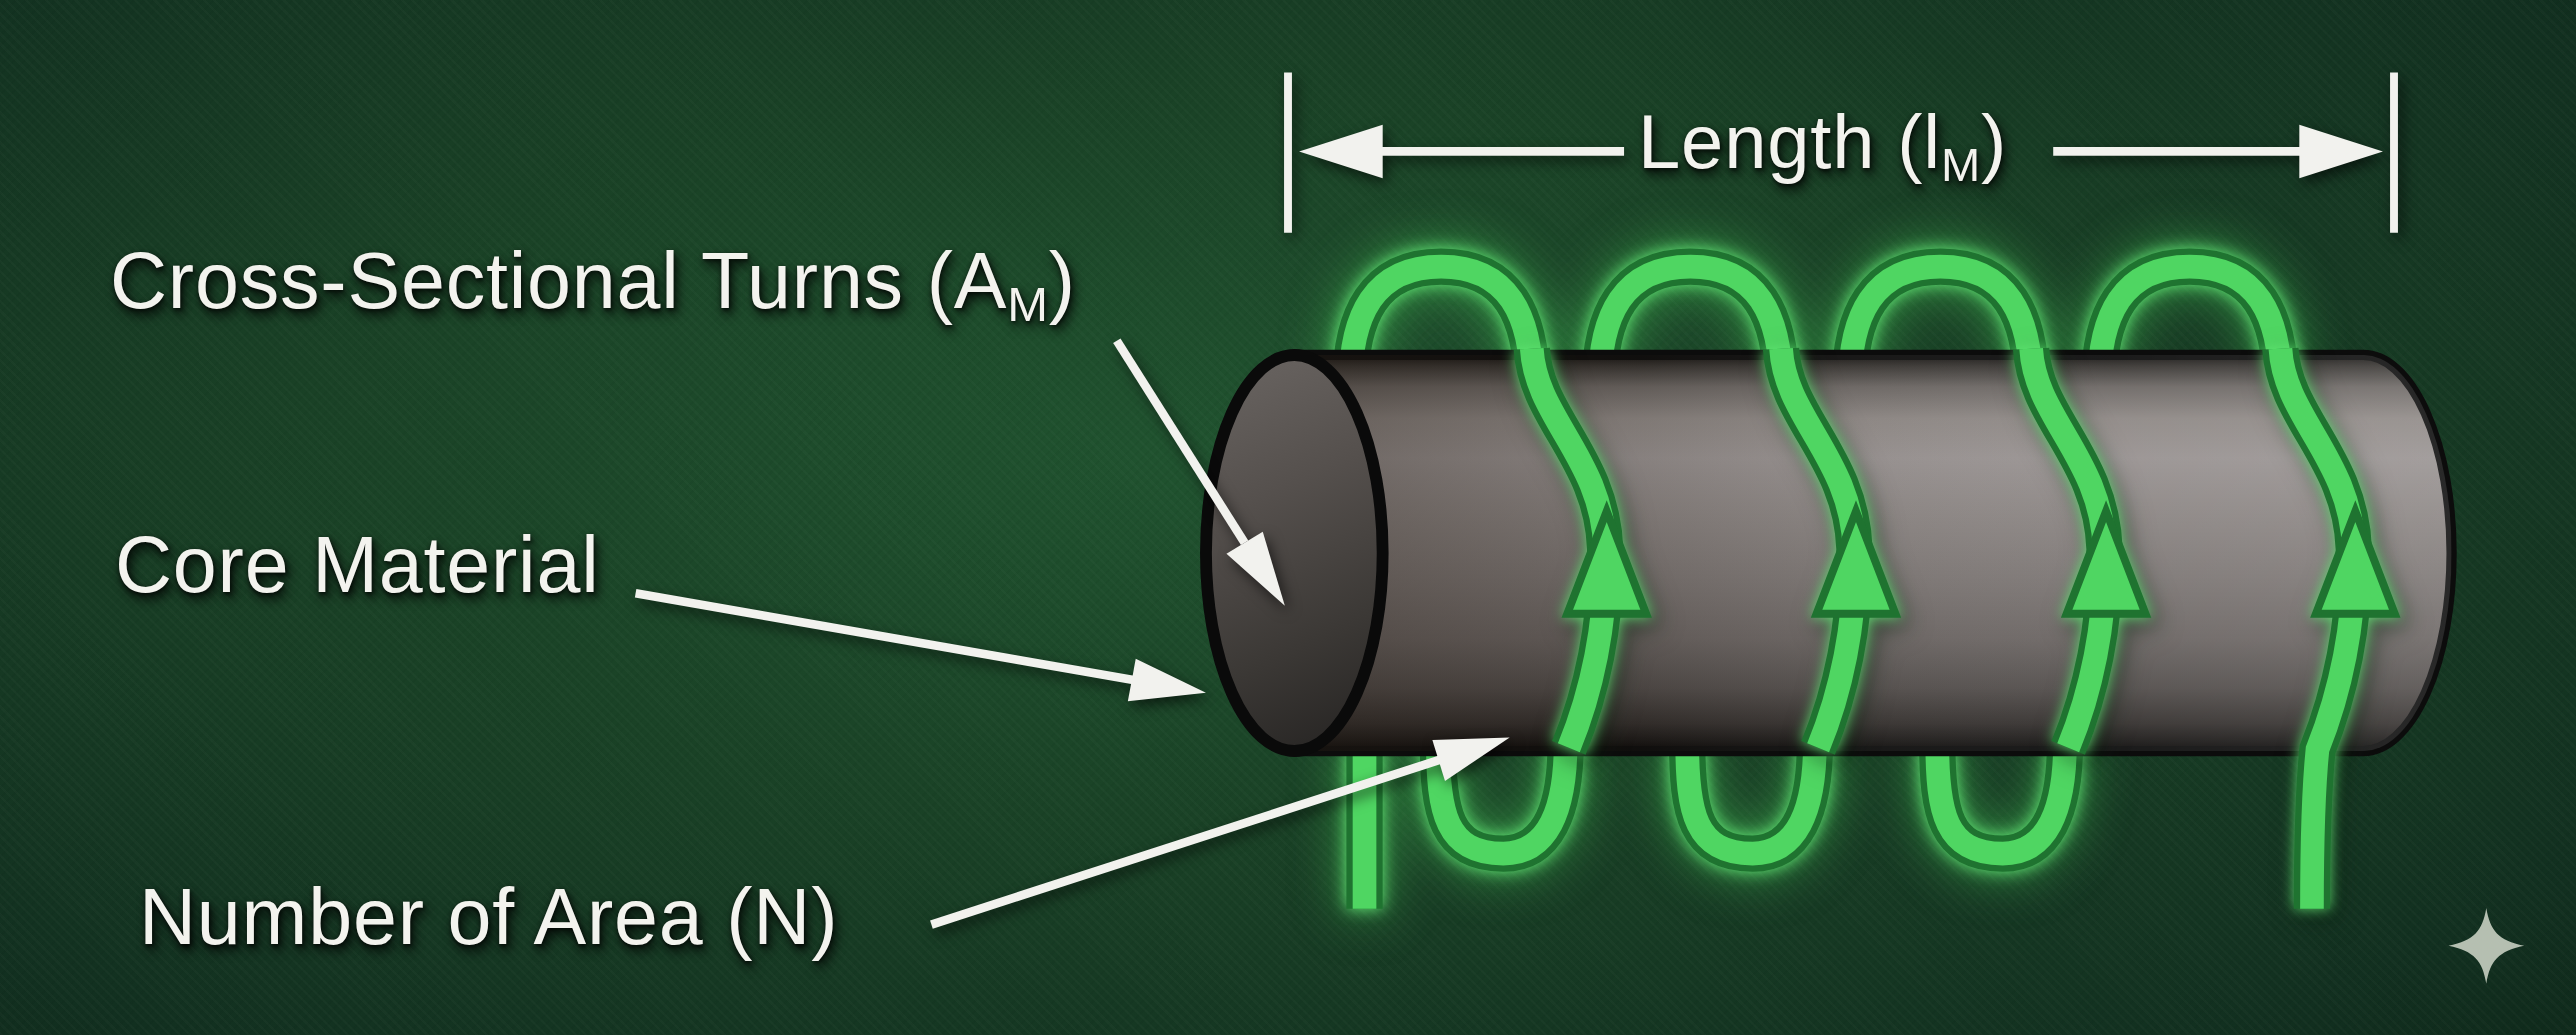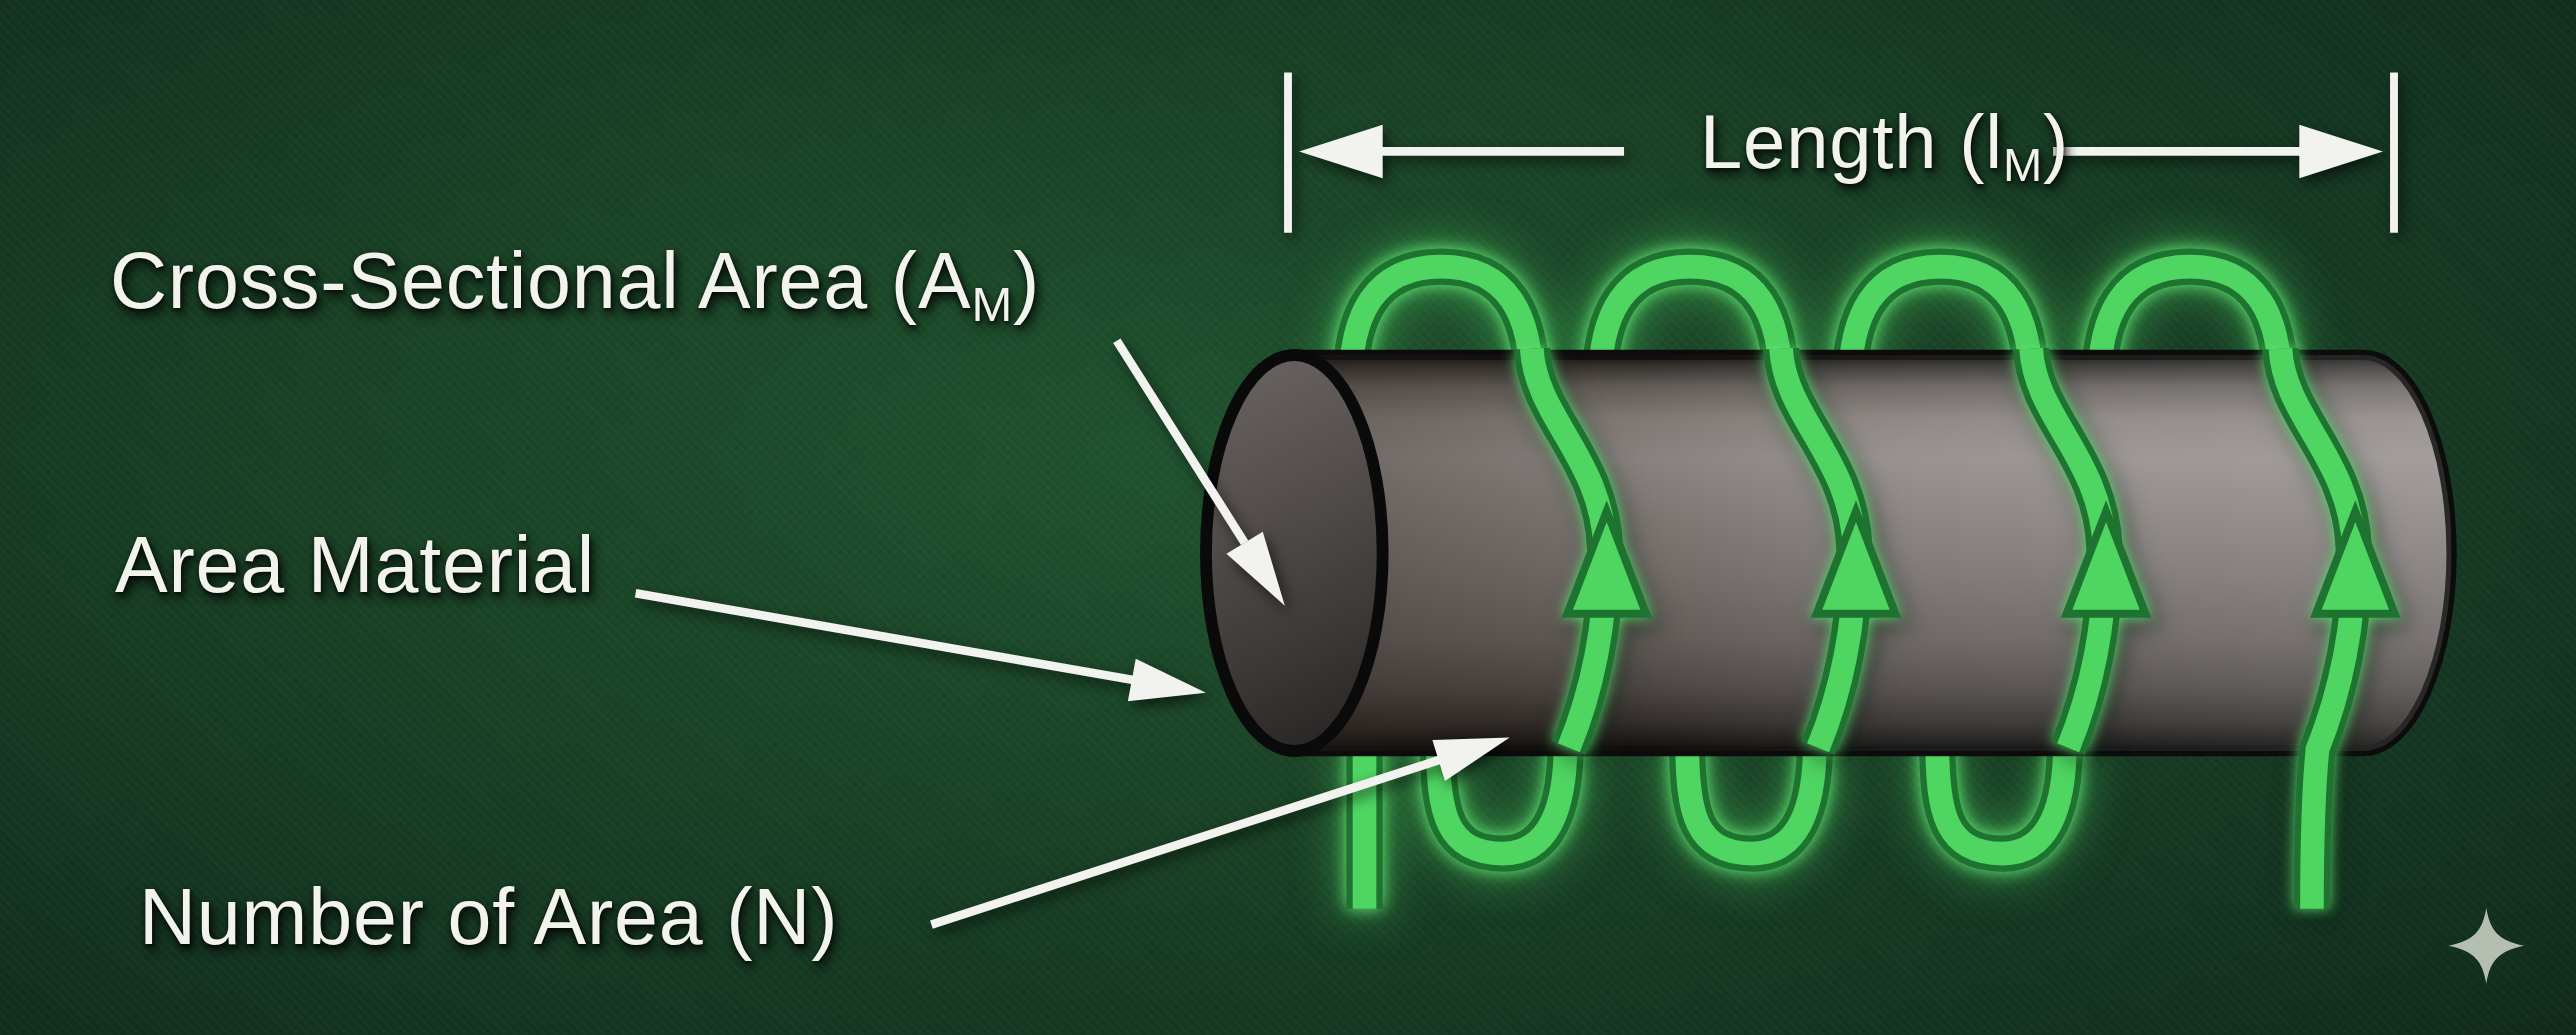--- a/index.html
+++ b/index.html
@@ -144,29 +144,29 @@
       <path class="wline" d="M 805,752 L 1436,862"></path>
       <polygon class="whead" points="1528,878 1429,889 1439,835"></polygon>
       <path class="wline" d="M 1180,1172 L 1825,963"></path>
       <polygon class="whead" points="1913,935 1831,990 1815,938"></polygon>
     </g>
 
     <path d="M 3151,1151 C 3156,1180 3166,1192 3199,1199 C 3166,1206 3156,1218 3151,1247
              C 3146,1218 3136,1206 3103,1199 C 3136,1192 3146,1180 3151,1151 Z" fill="#b5bfb1"></path>
   </svg>
 
-  <div class="label" id="length-label" style="left:1700px;top:98px;">
+  <div class="label" id="length-label" style="left:1638px;top:98px;">
     <span>Length (l</span><span class="sub">M</span><span>)</span>
   </div>
 
   <div class="label" style="left:110px;top:235px;">
-    <span>Cross-Sectional Area (A</span><span class="sub">M</span><span>)</span>
+    <span>Cross-Sectional Turns (A</span><span class="sub">M</span><span>)</span>
   </div>
 
   <div class="label" style="left:115px;top:519px;">
-    <span>Area Material</span>
+    <span>Core Material</span>
   </div>
 
   <div class="label" style="left:139px;top:871px;">
     <span>Number of Area (N)</span>
   </div>
 </div>
 
 
 </body></html>

